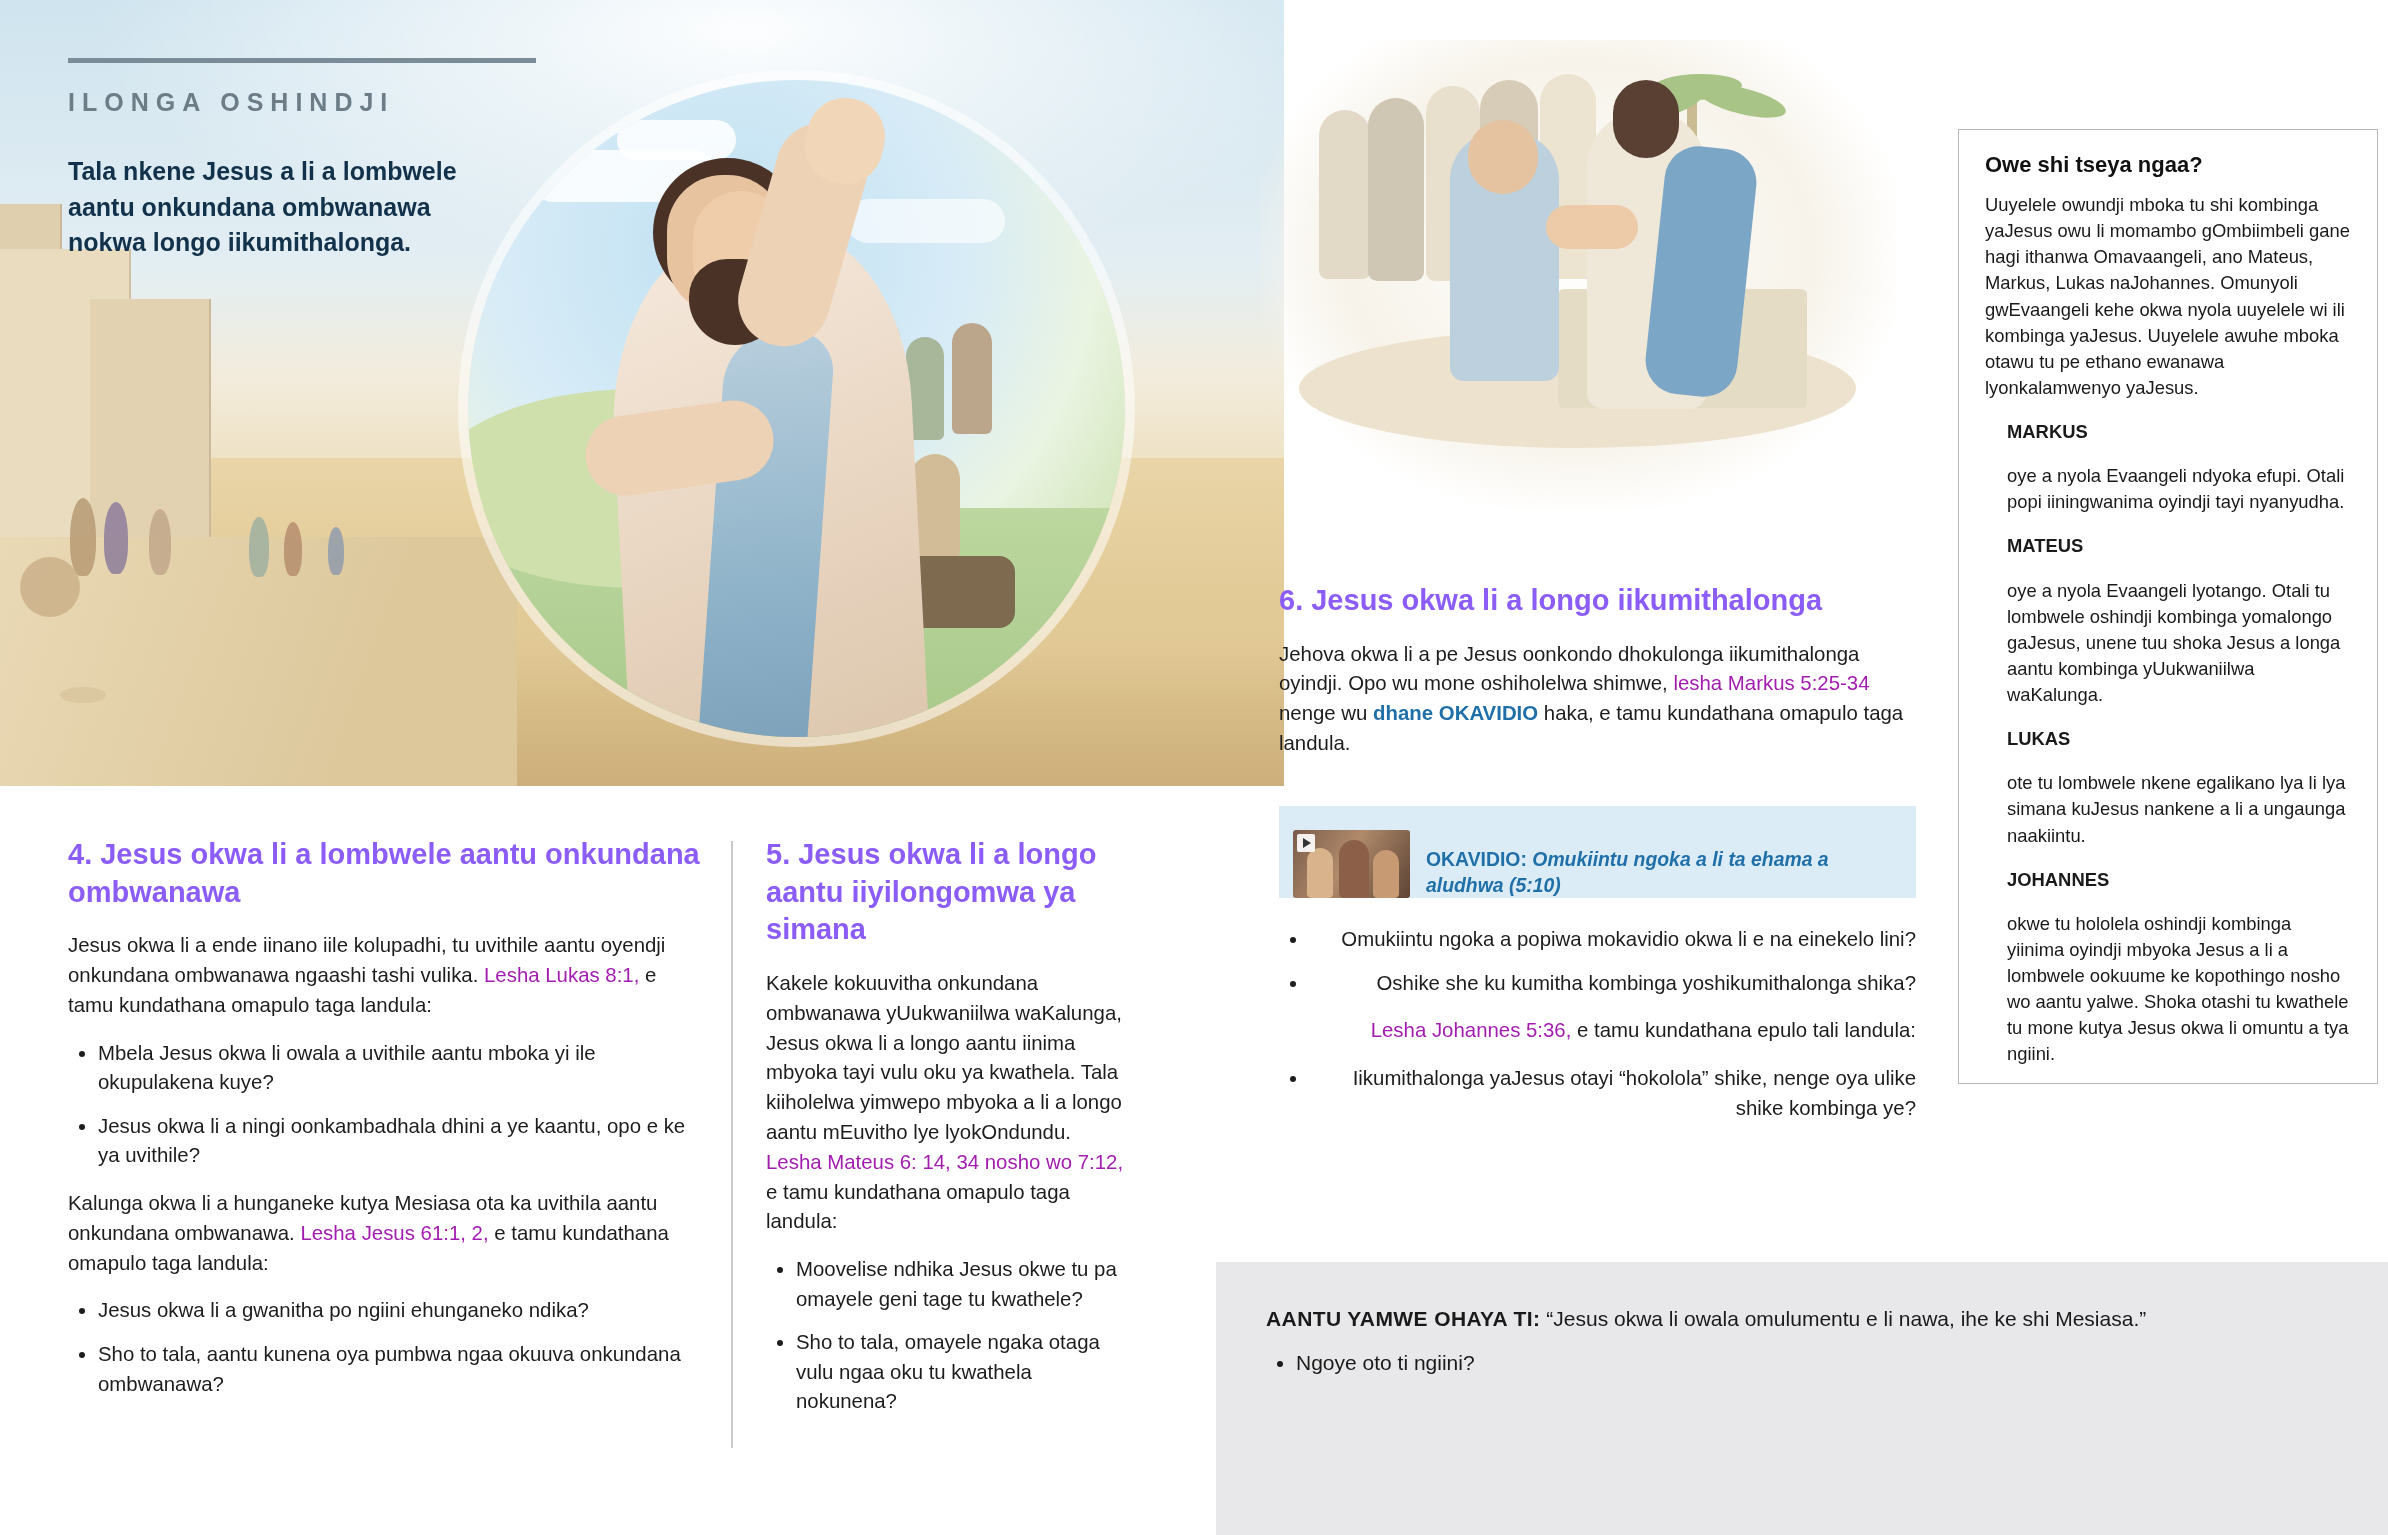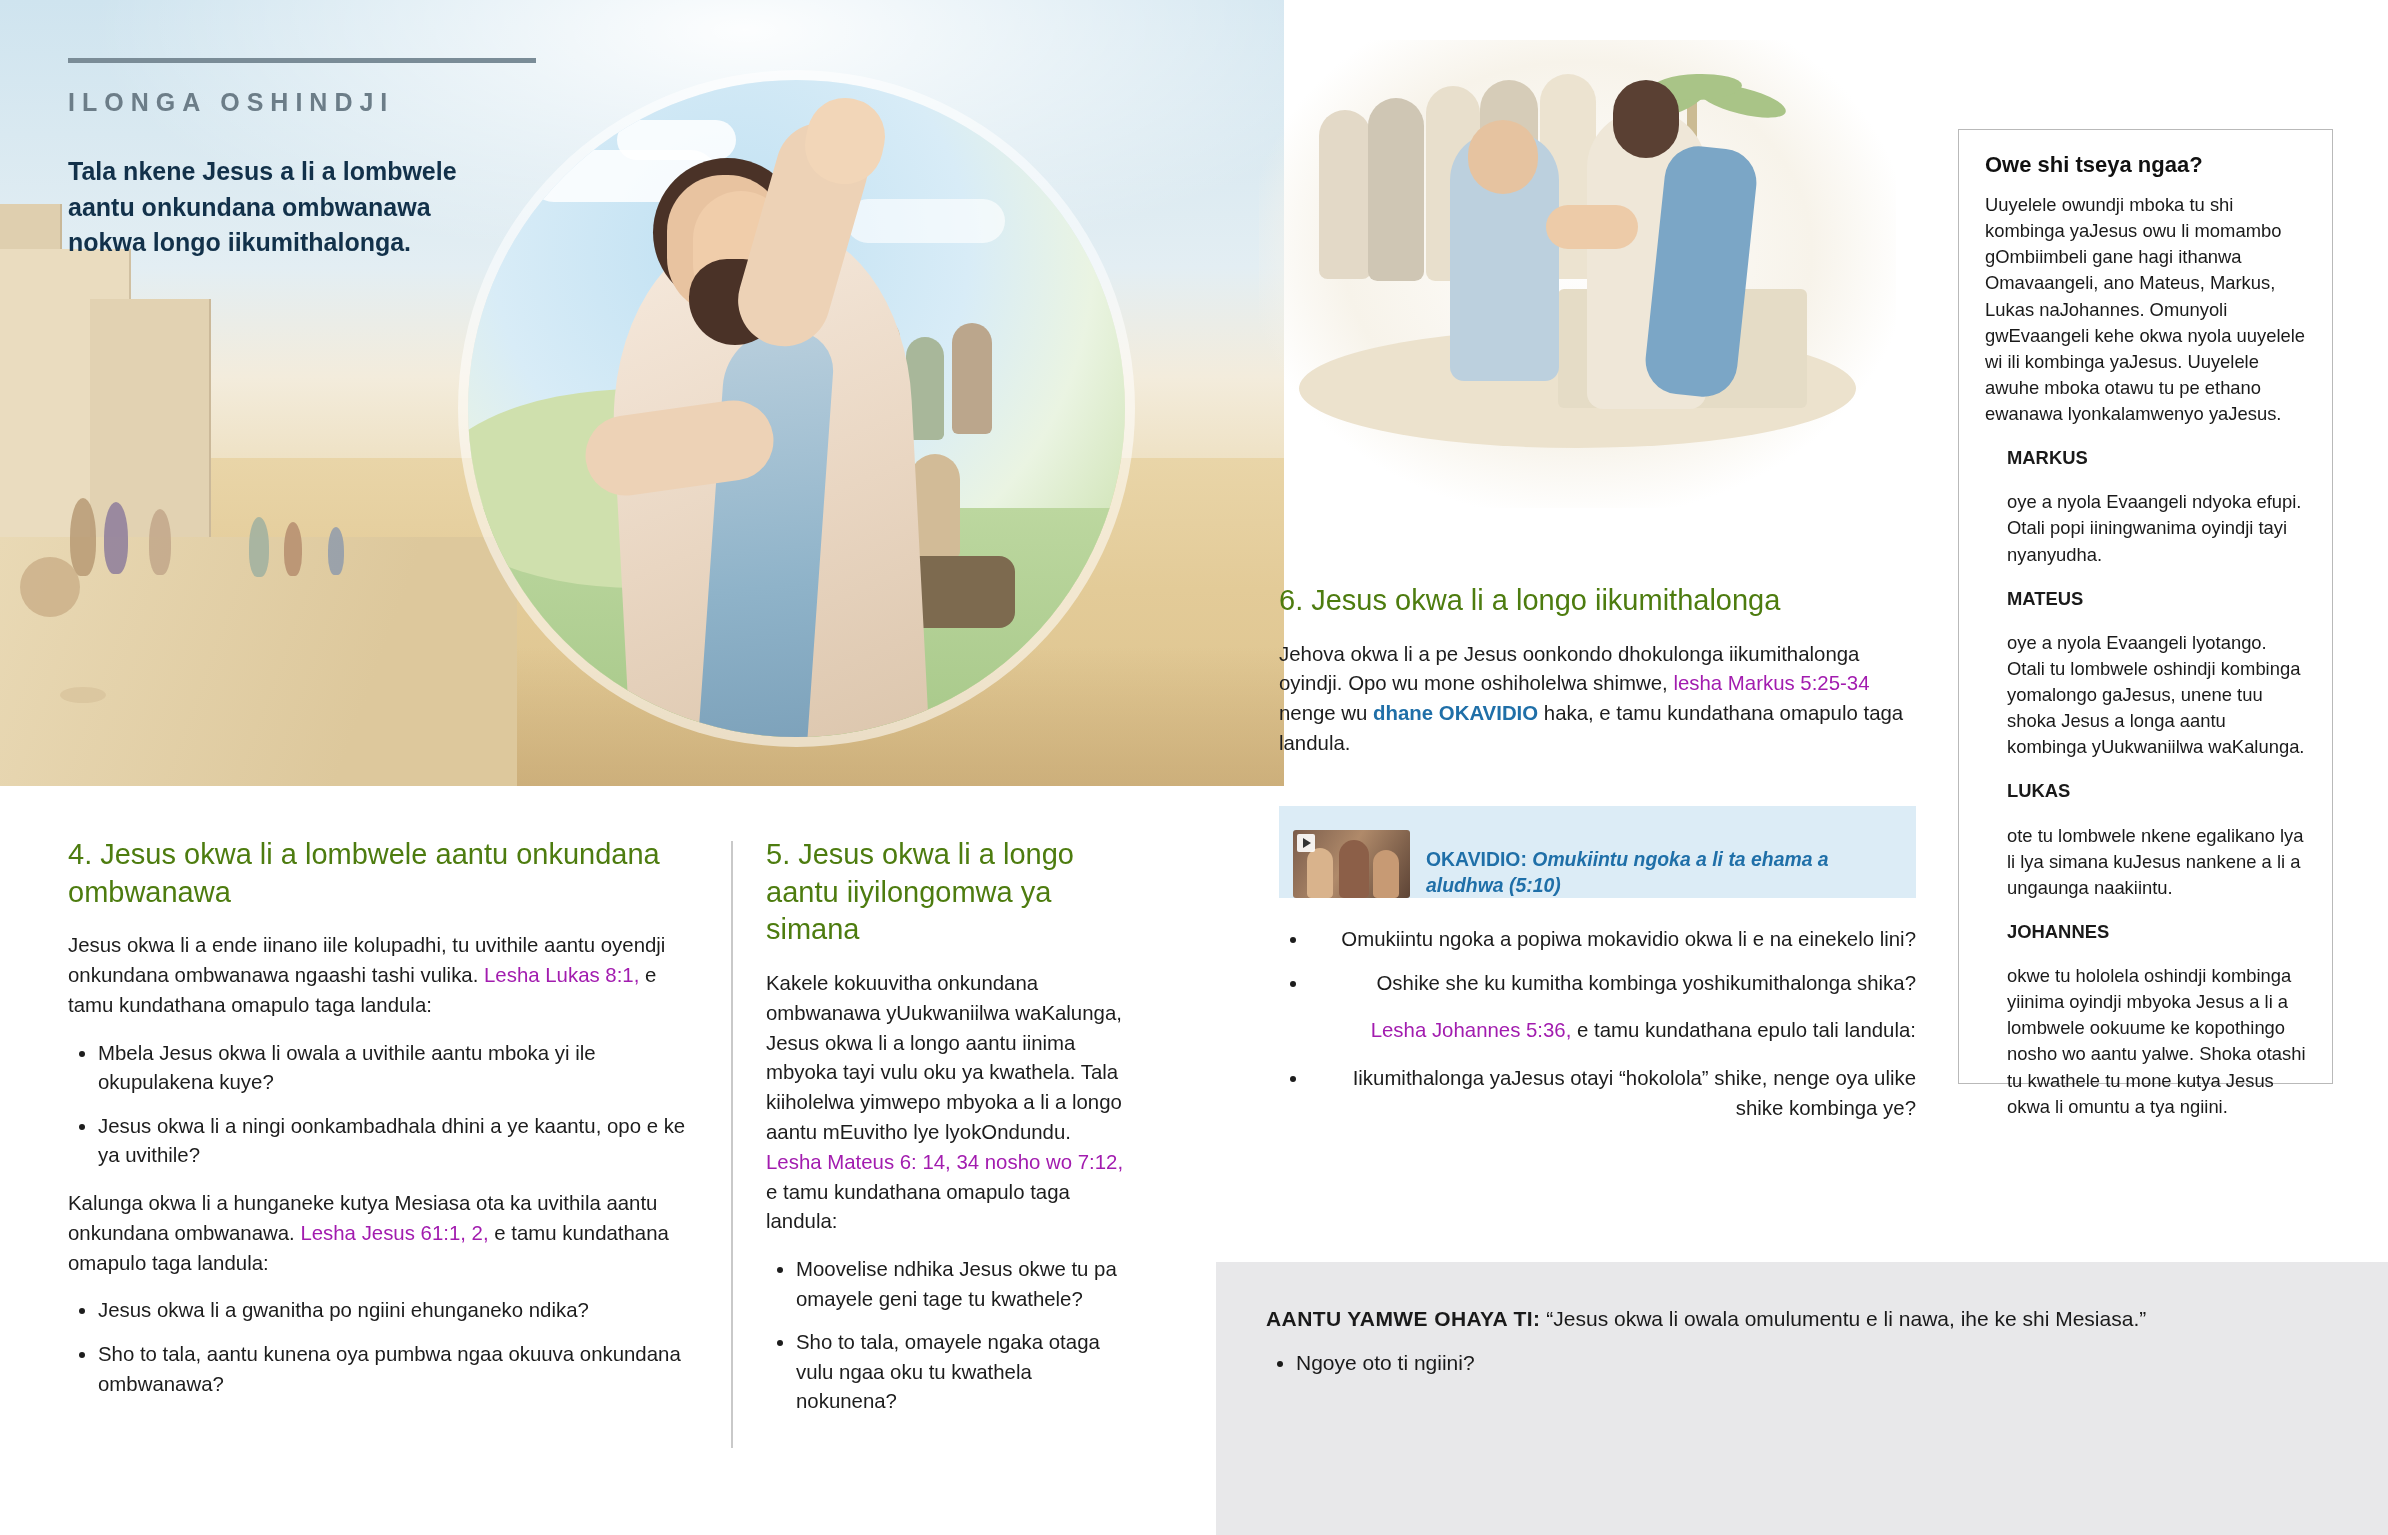--- a/index.html
+++ b/index.html
@@ -111,21 +111,21 @@
   
   .kicker-rule{position:absolute;left:68px;top:58px;width:468px;height:5px;background:#7a8c97;}
   .kicker{
     position:absolute;left:68px;top:88px;font-size:25px;letter-spacing:7px;font-weight:700;color:#6c7d88;
   }
   .lead{
     position:absolute;left:68px;top:154px;width:418px;font-size:25px;line-height:1.42;font-weight:700;color:#12314a;
   }
 
   .col{position:absolute;}
-  .h2{font-size:29px;line-height:1.3;color:#4d7c0f;font-weight:400;margin:0 0 20px 0;}
+  .h2{font-size:29px;line-height:1.3;color:#8b5cf6;font-weight:700;margin:0 0 20px 0;}
   p.body{font-size:20.4px;line-height:1.46;margin:0 0 18px 0;color:#1d1d1d;}
   ul.body{margin:0 0 18px 0;padding-left:30px;}
   ul.body li{font-size:20.4px;line-height:1.45;margin-bottom:14px;color:#1d1d1d;}
   .ref{color:#a21caf;font-weight:400;}
   .refblue{color:#1f6fa8;font-weight:700;}
 
   .col4{left:68px;top:836px;width:637px;}
   .col5{left:766px;top:836px;width:358px;}
   .divider{position:absolute;left:731px;top:841px;width:2px;height:607px;background:#c9c9c9;}
 
@@ -145,21 +145,21 @@
     position:absolute;left:4px;top:4px;width:18px;height:18px;background:rgba(255,255,255,.9);border-radius:2px;
   }
   .play:after{
     content:"";position:absolute;left:6px;top:4px;border-left:8px solid #333;border-top:5px solid transparent;border-bottom:5px solid transparent;
   }
   .video-cap{margin-left:16px;font-size:19.4px;line-height:1.35;color:#1f6fa8;font-weight:700;width:438px;}
   .video-cap em{font-style:italic;font-weight:700;color:#1f6fa8;}
 
   
   .sidebox{
-    position:absolute;left:1958px;top:129px;width:375px;height:955px;border:1.5px solid #b9b9b9;padding:22px 26px;box-sizing:border-box;
+    position:absolute;left:1958px;top:129px;width:420px;height:955px;border:1.5px solid #b9b9b9;padding:22px 26px;box-sizing:border-box;
     background:#fff;
   }
   .sidebox h3{font-size:22px;margin:0 0 14px 0;color:#111;}
   .sidebox p{font-size:18.4px;line-height:1.42;margin:0 0 18px 0;}
   .sb-sub{font-size:18.4px;font-weight:700;margin:0 0 3px 0;}
   .sb-ind{padding-left:22px;}
 
   
   .greybar{
     position:absolute;left:1216px;top:1262px;width:1172px;height:274px;background:#e8e8ea;

